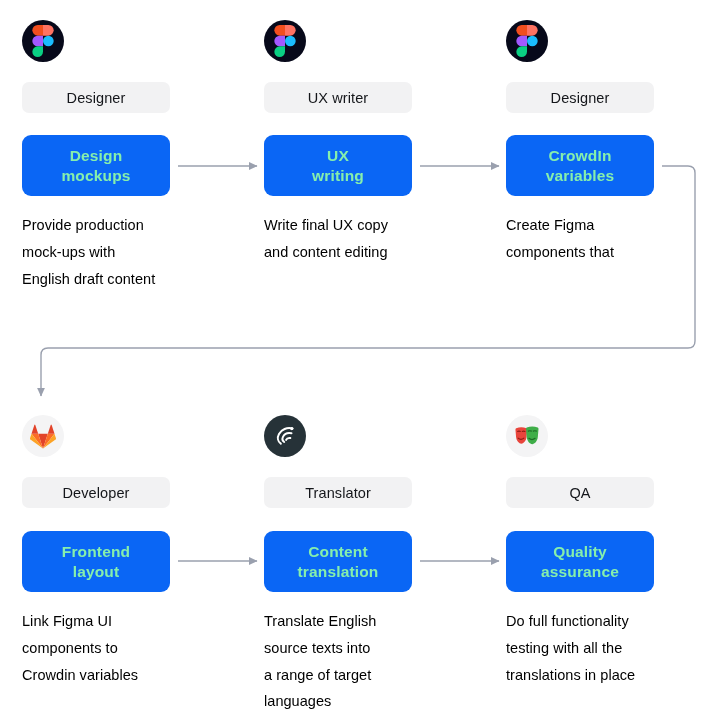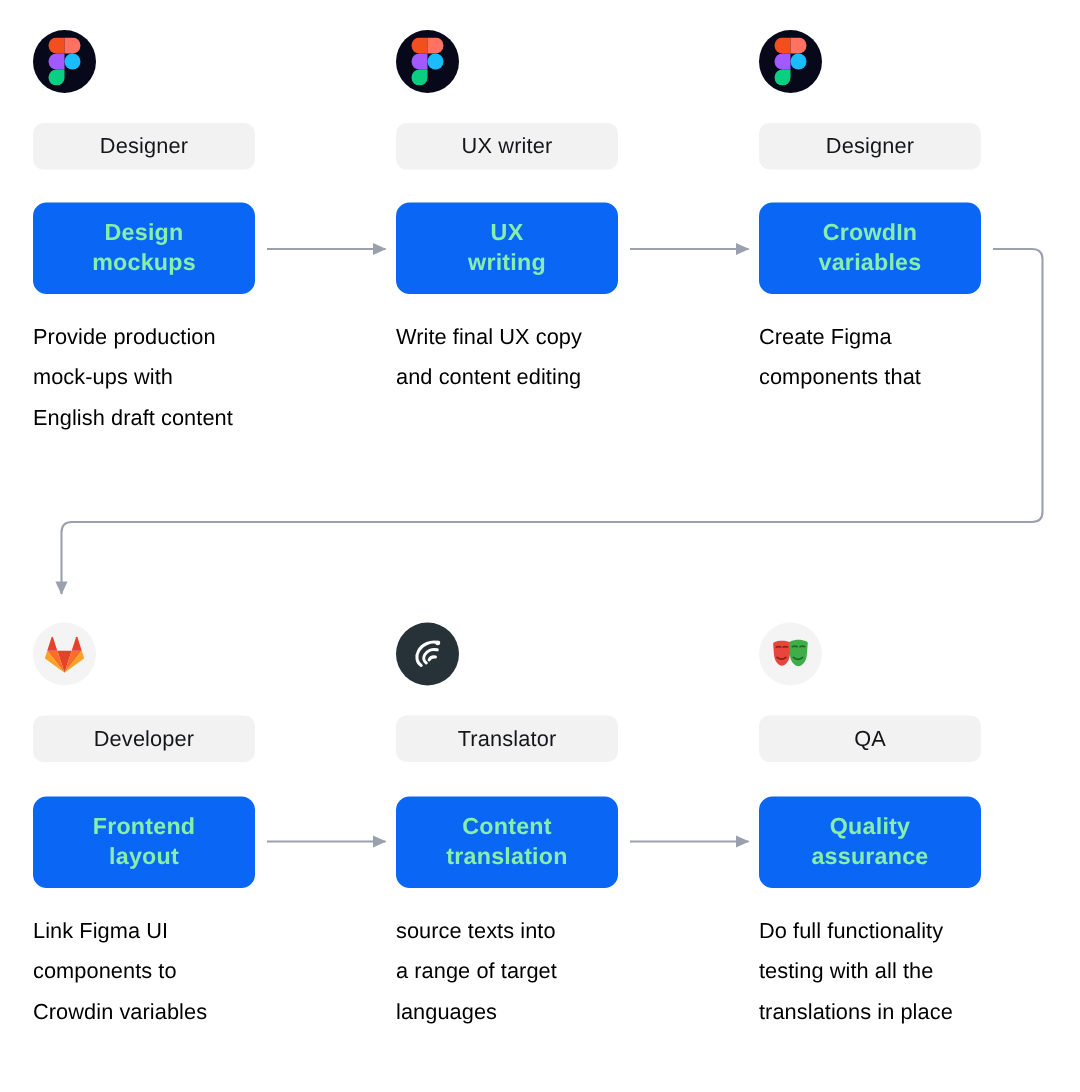--- a/index.html
+++ b/index.html
@@ -281,20 +281,21 @@
         <div class="role-pill">Translator</div>
       </div>
       <div class="slot-box">
         <div class="stage-box">
           <span class="l1">Content</span>
           <span class="l2">translation</span>
         </div>
       </div>
       <div class="slot-desc">
         <div class="desc">
+          <div>Translate English</div>
           <div>source texts into</div>
           <div>a range of target</div>
           <div>languages</div>
         </div>
       </div>
     </div>
 
     <div class="col col-2">
       <div class="slot-avatar">
         <div class="avatar light">

